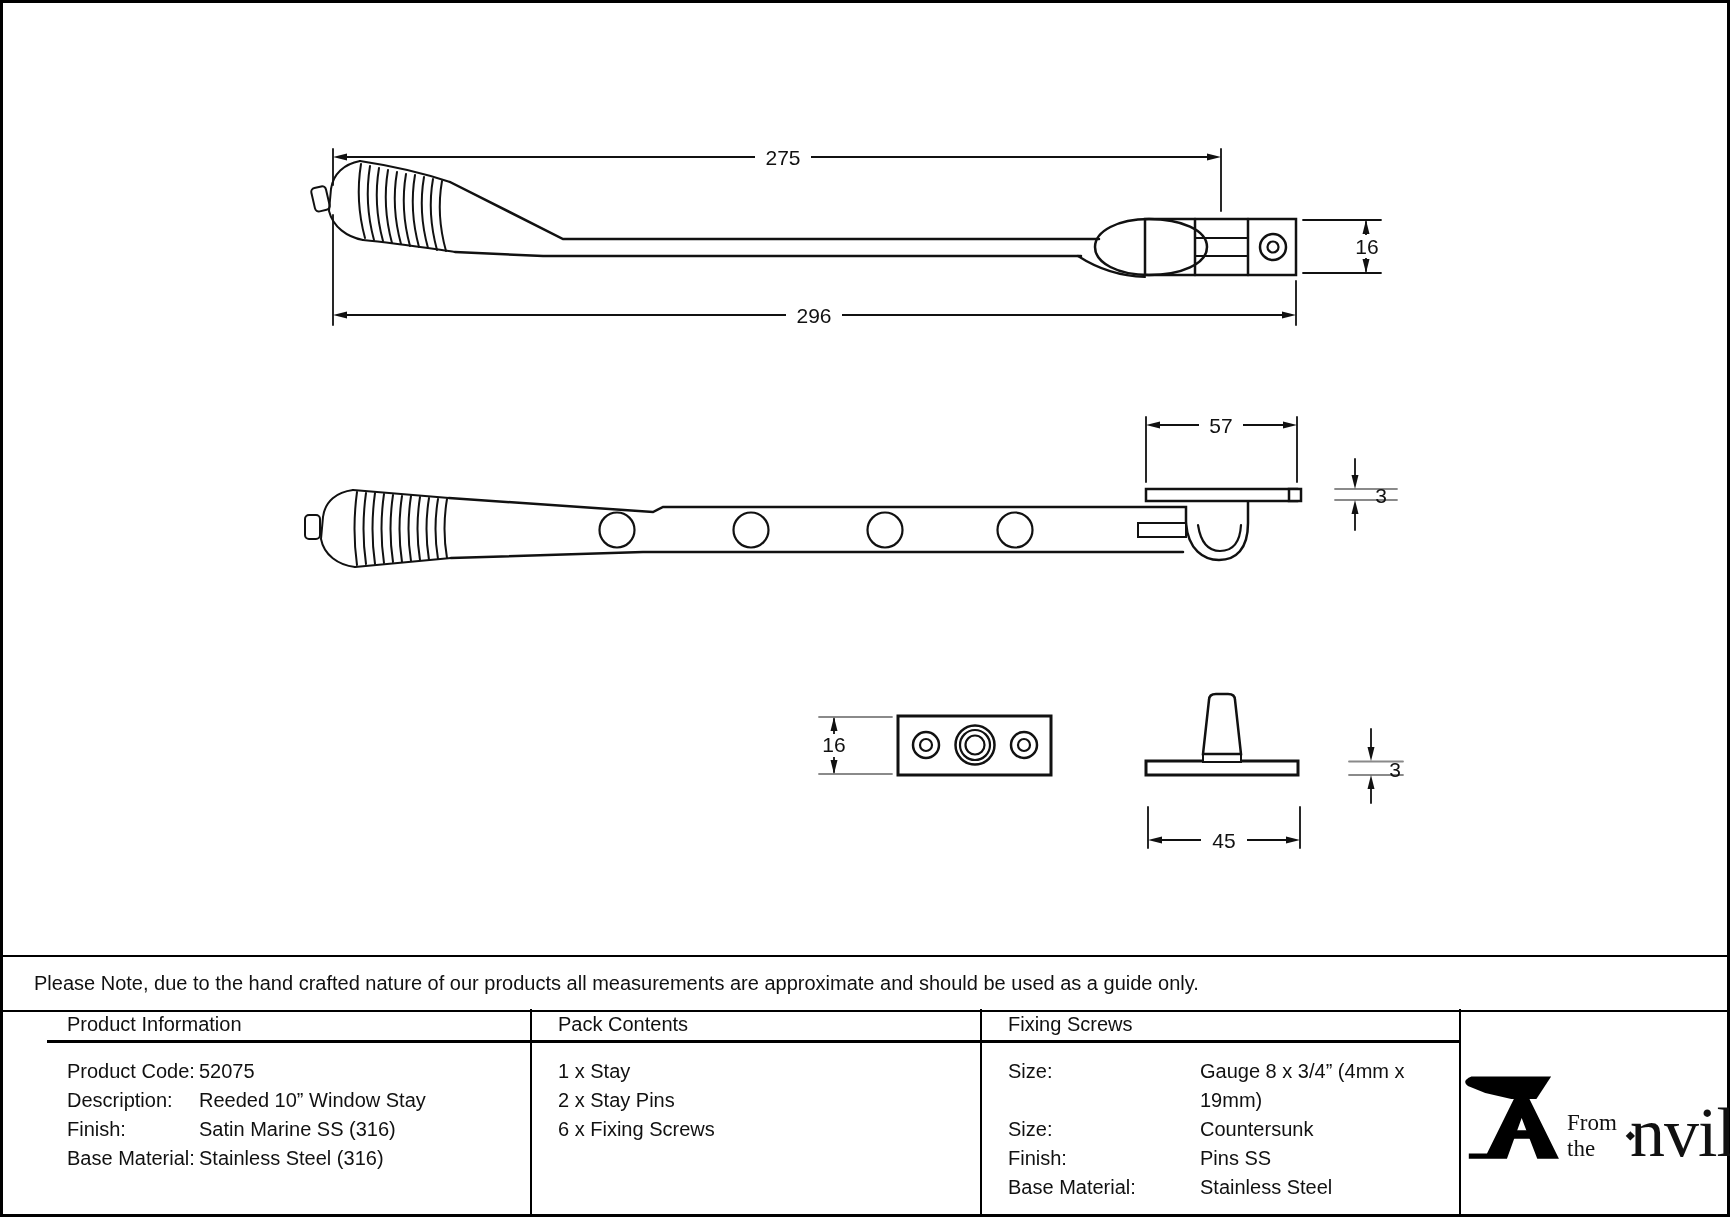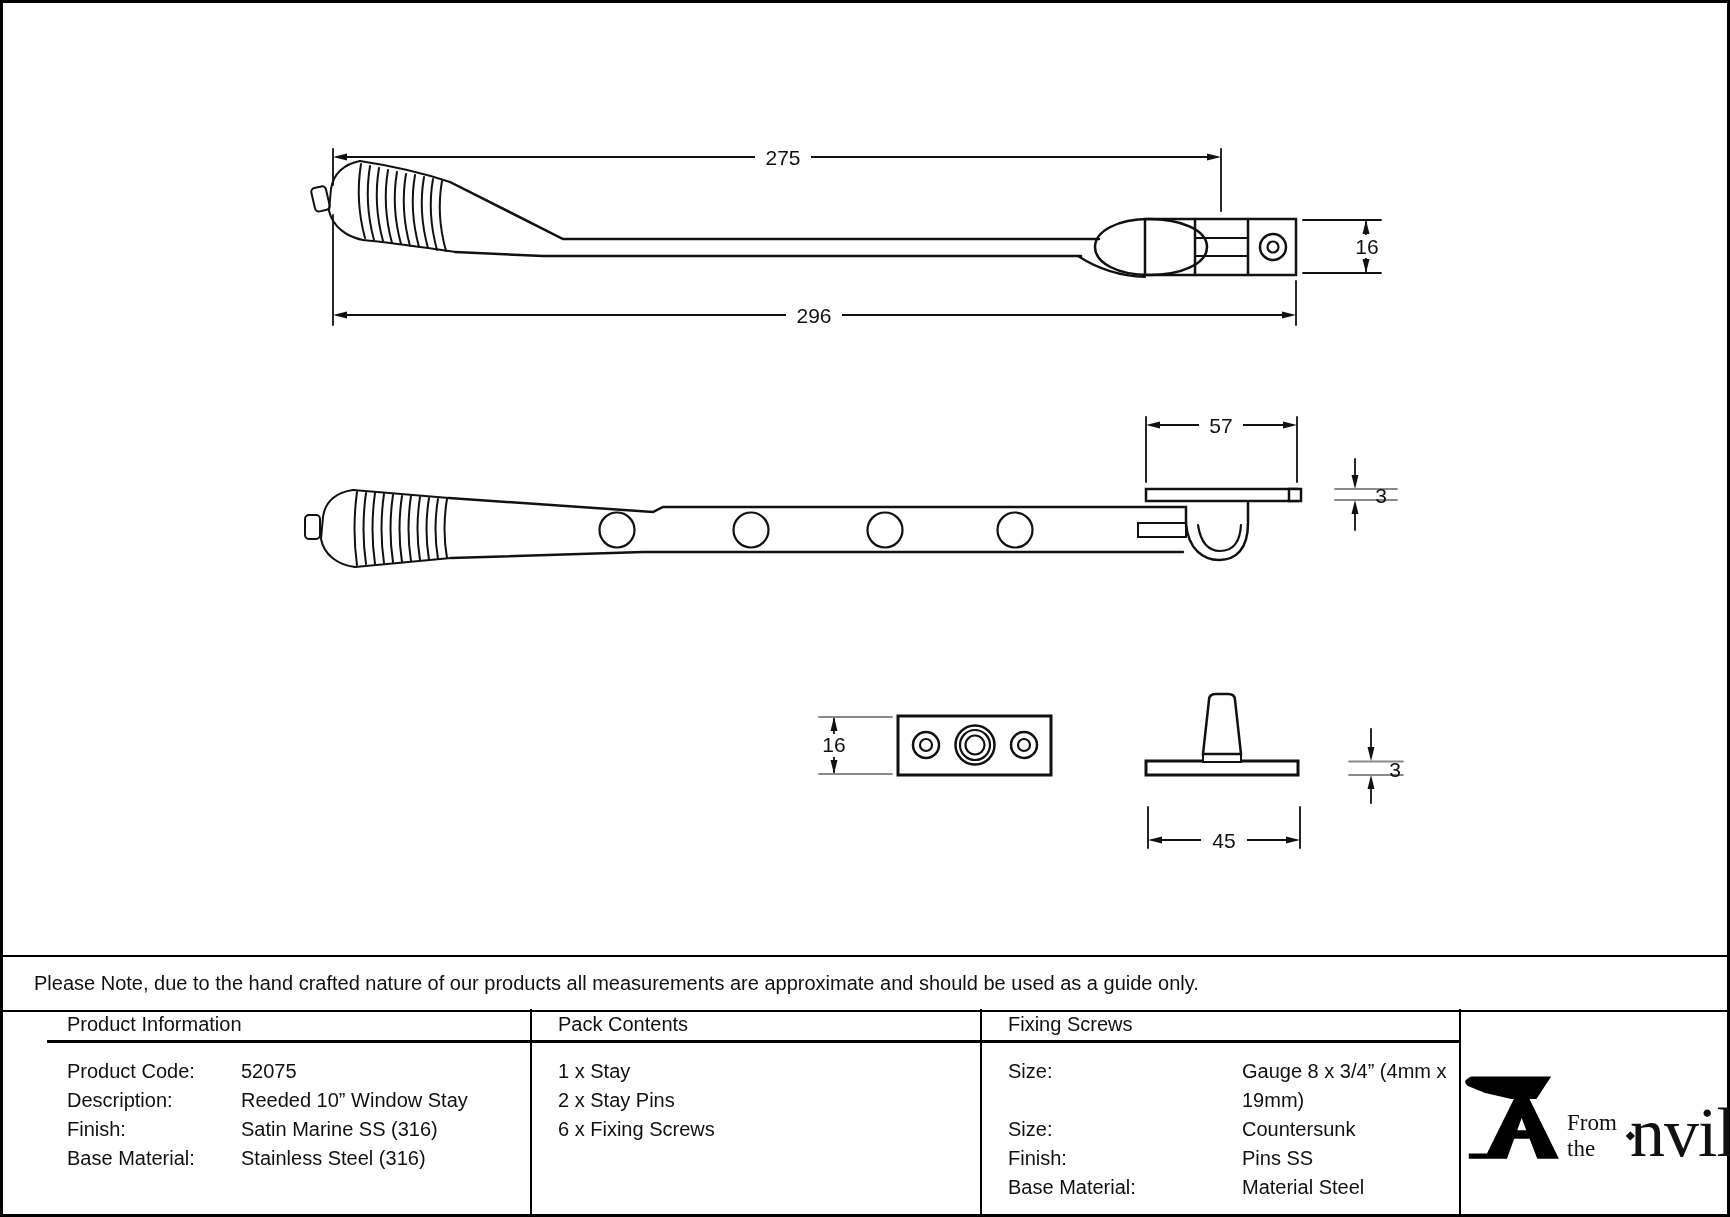--- a/index.html
+++ b/index.html
@@ -19,21 +19,21 @@
   
   .tbl{
     position:absolute;left:0;right:0;top:1006px;bottom:0;
     display:grid;grid-template-columns:485px 450px 479px 1fr;grid-template-rows:34px 1fr;padding-left:44px;
   }
   .hd{box-sizing:border-box;border-bottom:3px solid #000;border-right:2px solid #000;
       font-size:20px;display:flex;align-items:center;}
   .hd.c1{padding-left:20px;} .hd.c2,.hd.c3{padding-left:26px;}
   .bd{box-sizing:border-box;border-right:2px solid #000;padding-top:14px;font-size:20px;}
   .bd.c1{padding-left:20px;} .bd.c2,.bd.c3{padding-left:26px;}
-  .row{display:flex;line-height:29px;gap:42px;}
+  .row{display:flex;line-height:29px;}
   .bd.c1 .lbl{width:132px;flex:none;}
   .bd.c3 .lbl{width:192px;flex:none;}
   .item{line-height:29px;}
   
   .logo-cell{grid-row:1/3;grid-column:4;display:flex;align-items:center;justify-content:center;}
   .logo{position:relative;display:flex;align-items:flex-end;padding-right:10px;}
   .anvil{width:104px;height:100px;flex:none;}
   .logo-text{display:flex;flex-direction:row;}
   .logo-top{font-family:"Liberation Serif",serif;font-size:23px;display:flex;align-items:center;gap:9px;margin-bottom:-6px;margin-left:2px;}
   .dia{font-size:12px;}
@@ -264,18 +264,18 @@
       <div class="row">
           <span class="lbl">Size:</span>
           <span class="val">Countersunk</span>
         </div>
       <div class="row">
           <span class="lbl">Finish:</span>
           <span class="val">Pins SS</span>
         </div>
       <div class="row">
           <span class="lbl">Base Material:</span>
-          <span class="val">Material Steel</span>
+          <span class="val">Stainless Steel</span>
         </div>
     </div>
 
   </div>
 </div>
 
 </body></html>

